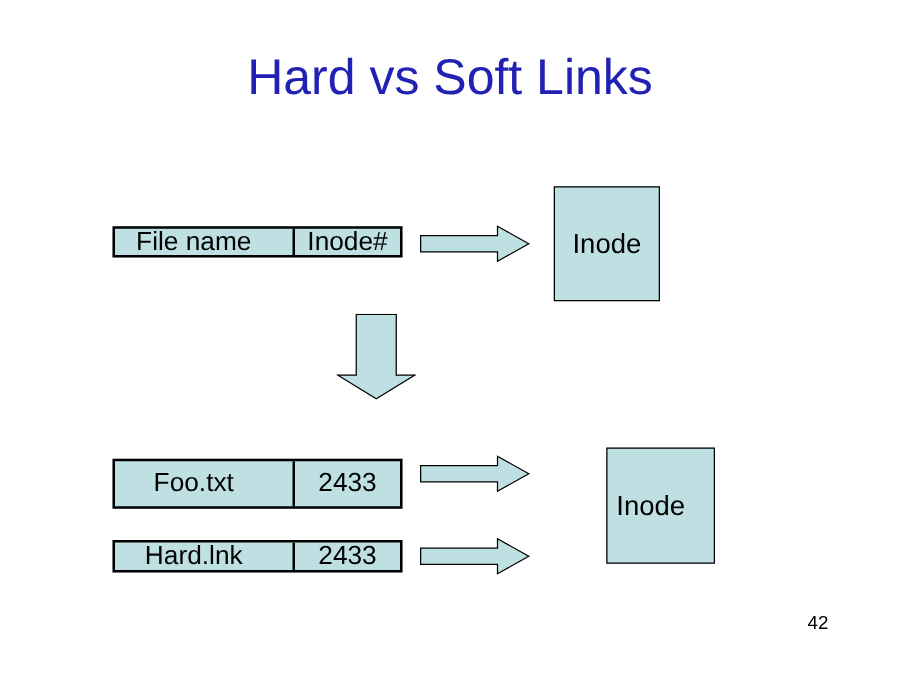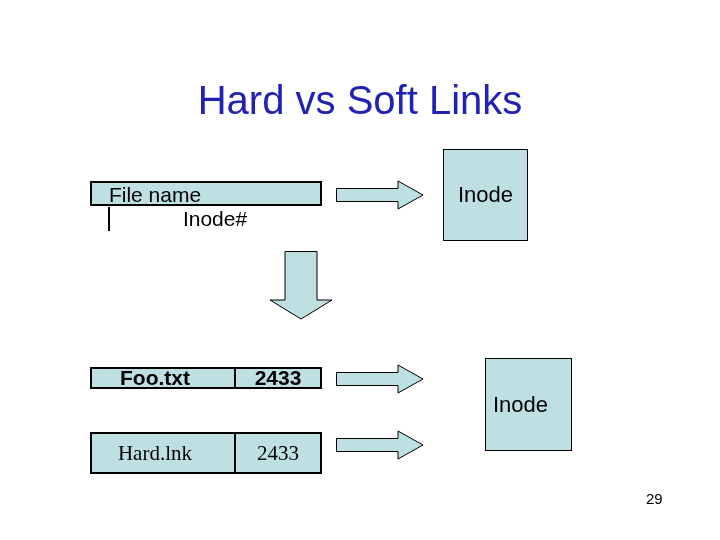--- a/index.html
+++ b/index.html
@@ -23,44 +23,43 @@
     margin:0 auto;
   }
   .slide-title{
     position:absolute;
     left:0; top:40px; width:720px;
     text-align:center;
     font-size:40px;
     letter-spacing:0px;
     color:var(--accent_blue);
     white-space:nowrap;
-    margin-top:38px;
   }
   .file-row{
     position:absolute;
     display:flex;
     background:var(--shape_fill);
     border:2px solid var(--shape_stroke);
     box-sizing:border-box;
     color:var(--text_color);
   }
   .file-row .cell{
     display:flex;
     align-items:center;
     justify-content:center;
     font-size:21px;
     box-sizing:border-box;
     white-space:nowrap;
   }
   .file-row .cell.first{ width:126px; }
   .file-row .cell.second{ flex:1; border-left:2px solid var(--shape_stroke);margin-left:16px; }
 
-  .header-row{ left:90px; top:181px; width:232px; height:25px;flex-direction:column; }
-  .foo-row   { left:90px; top:367px; width:232px; height:22px;font-weight:bold; }
-  .hard-row  { left:90px; top:432px; width:232px; height:42px;font-family:Liberation Serif, serif; }
+  .header-row{ left:90px; top:181px; width:232px; height:25px; }
+  .foo-row   { left:90px; top:367px; width:232px; height:40px; }
+  .hard-row  { left:90px; top:432px; width:232px; height:26px; }
 
   .inode-box{
     position:absolute;
     background:var(--shape_fill);
     border:1px solid var(--shape_stroke);
     box-sizing:border-box;
     display:flex;
     align-items:center;
     justify-content:center;
     font-size:22px;
@@ -144,15 +143,15 @@
       <polygon points="0.5,8.5 62,8.5 62,1 87,15 62,29 62,21.5 0.5,21.5"></polygon>
     </svg>
   </div>
 
   <div class="inode-box box-2">
     <div class="two-line">
       <div>Inode</div>
     </div>
   </div>
 
-  <div class="page-number">29</div>
+  <div class="page-number">42</div>
 
 </div>
 
 </body></html>

